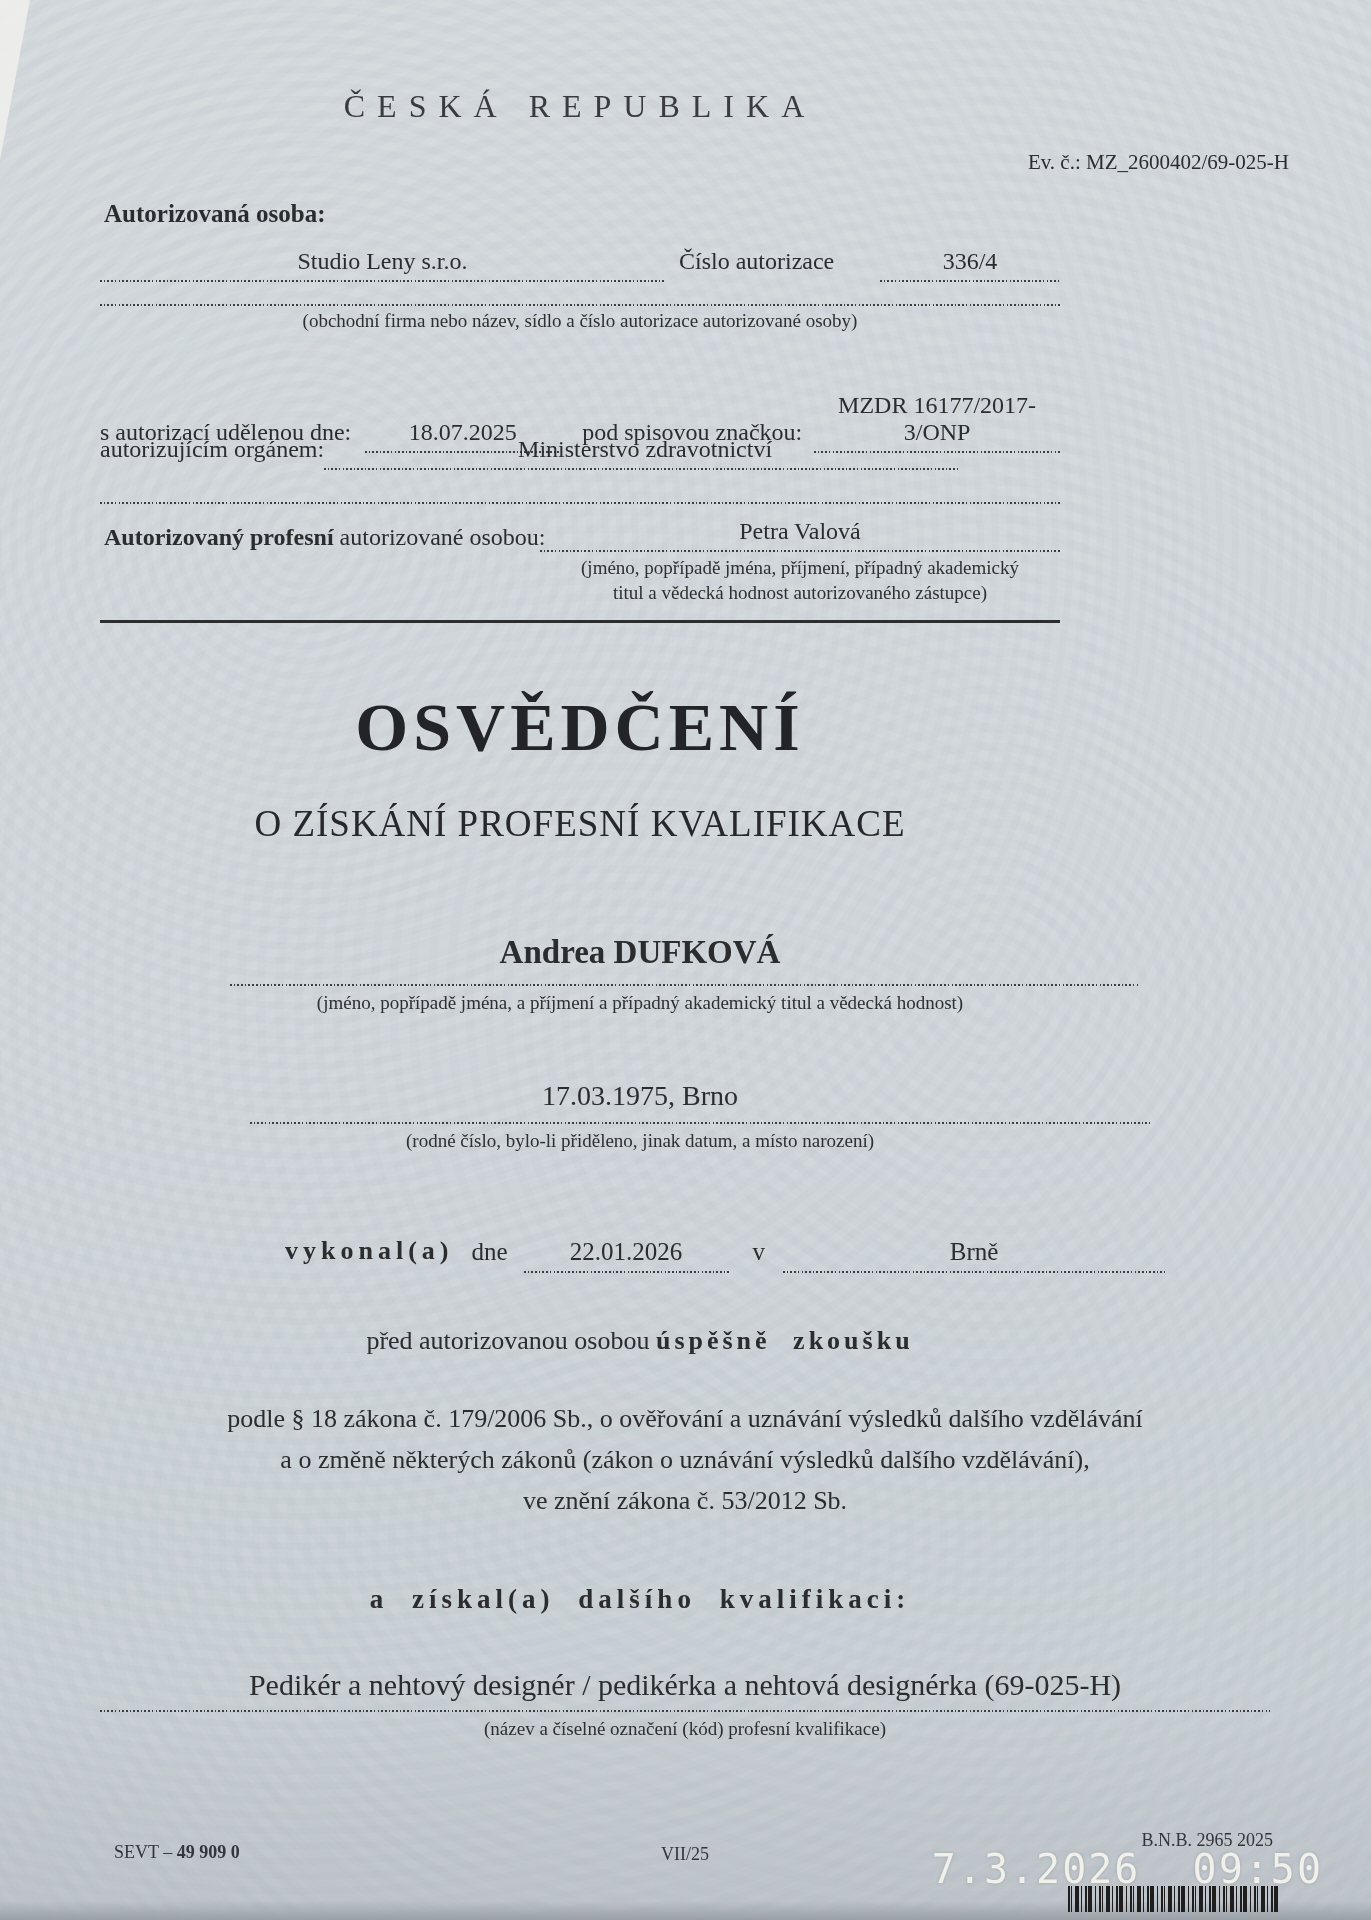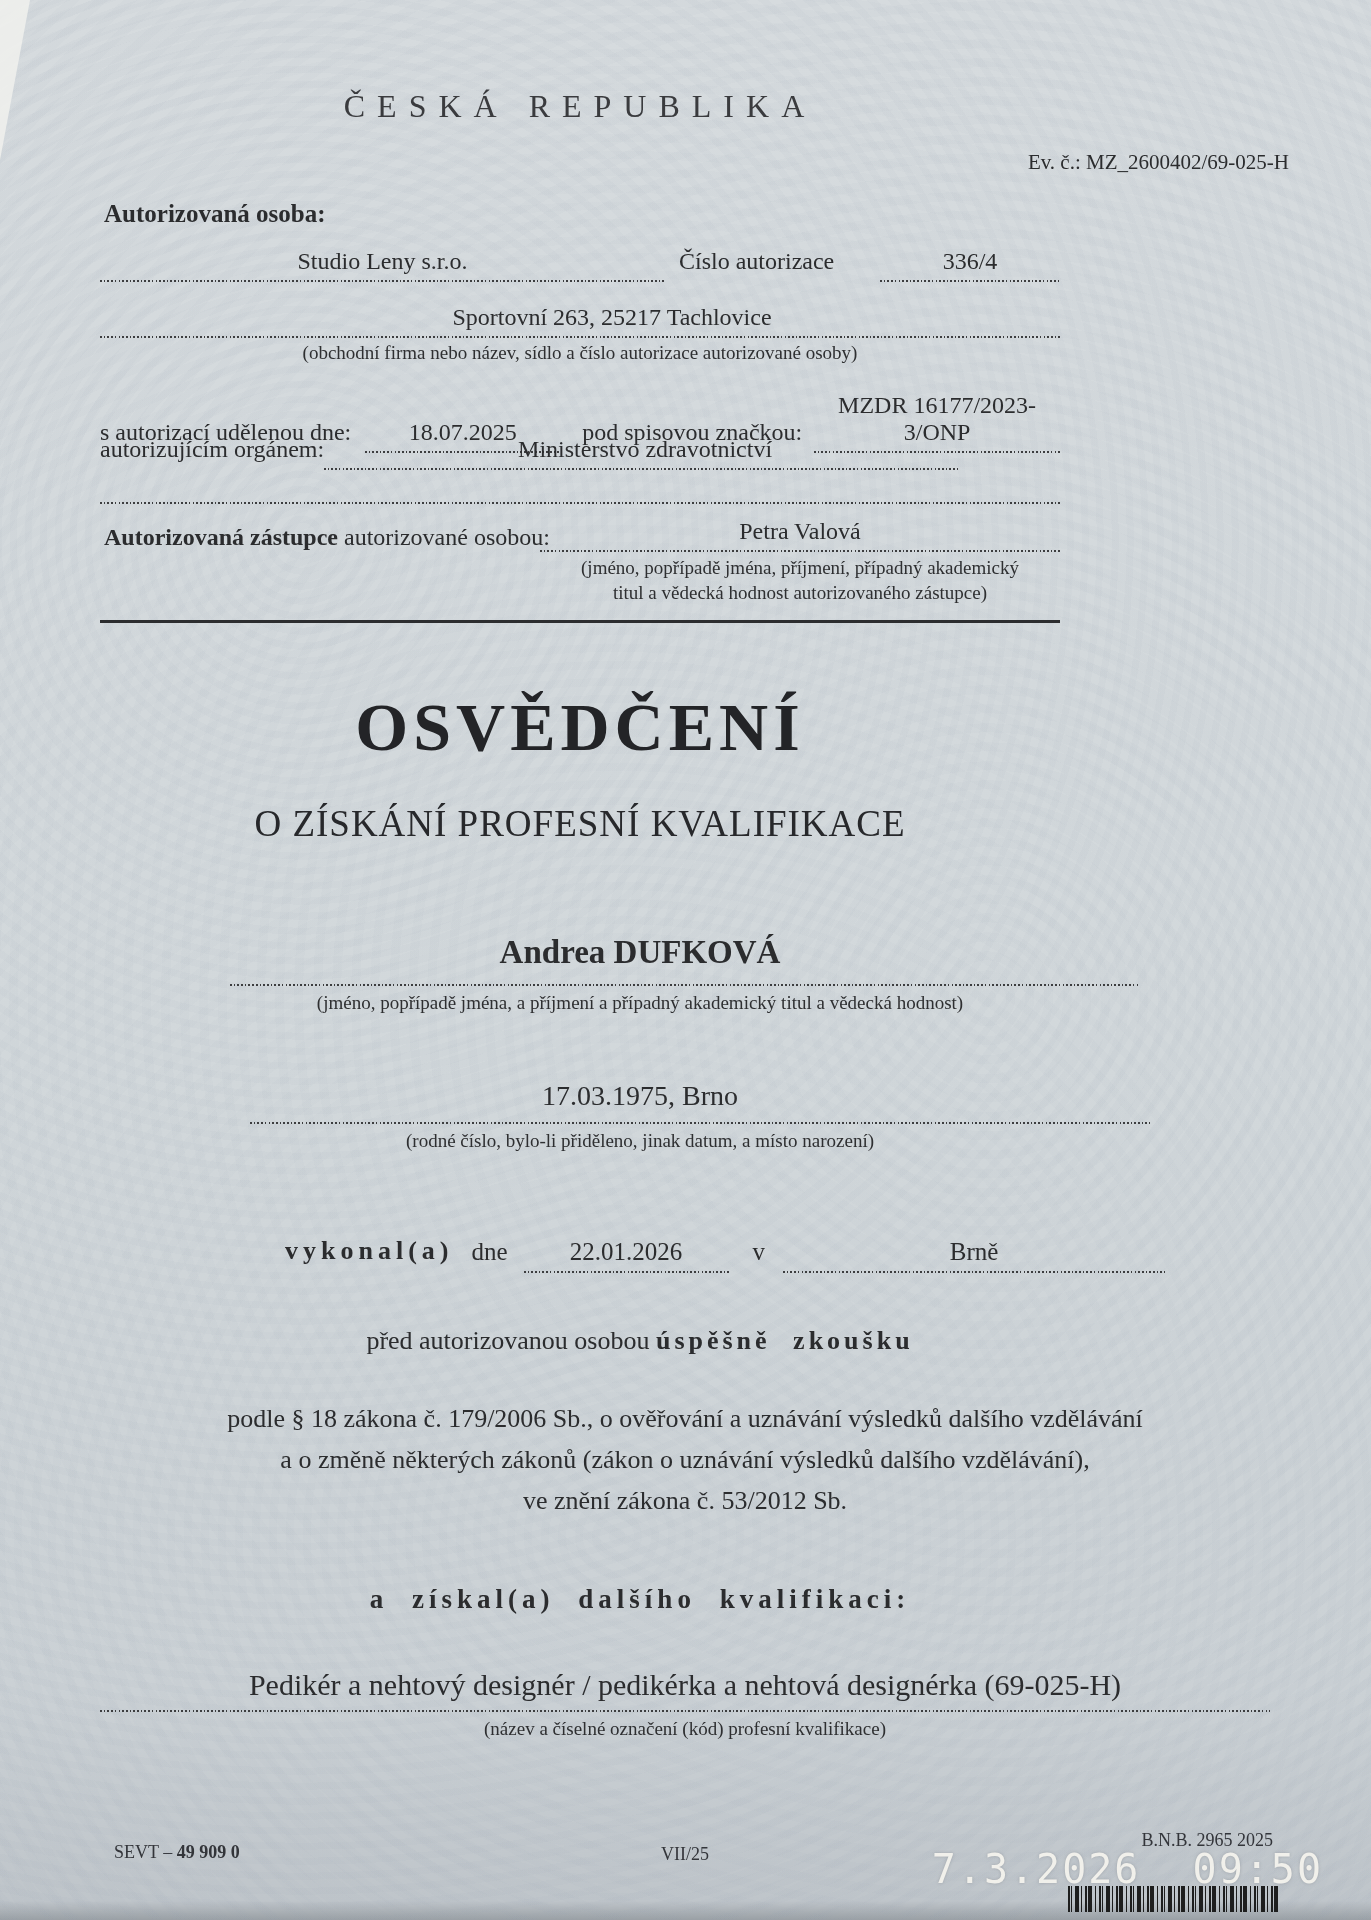--- a/index.html
+++ b/index.html
@@ -67,50 +67,49 @@
     <div class="dline"></div>
   </div>
   <div style="flex:0 0 195px;padding:0 6px 7px 14px;font-size:24px;">Číslo autorizace</div>
   <div style="flex:1;">
     <div class="center fieldval" style="font-size:24px;">336/4</div>
     <div class="dline"></div>
   </div>
 </div>
 
 <div class="abs" style="left:100px;top:304px;width:960px;">
-  <div class="fieldval" style="font-size:24px;padding-left:64px;">Sportovní 263, 25217 Tachlovice</div>
   <div class="dline"></div>
   <div class="center cap" style="margin-top:4px;">(obchodní firma nebo název, sídlo a číslo autorizace autorizované osoby)</div>
 </div>
 
 <div class="abs row" style="left:100px;top:392px;width:960px;">
   <div style="flex:0 0 auto;padding-bottom:7px;font-size:24px;">s autorizací udělenou dne:</div>
   <div style="flex:0 0 195px;margin-left:14px;">
     <div class="center fieldval" style="font-size:24px;">18.07.2025</div>
     <div class="dline"></div>
   </div>
   <div style="flex:0 0 auto;padding:0 4px 7px 22px;font-size:24px;">pod spisovou značkou:</div>
   <div style="flex:1;margin-left:8px;">
-    <div class="center fieldval" style="font-size:24px;">MZDR 16177/2023-3/ONP</div>
+    <div class="center fieldval" style="font-size:24px;">MZDR 16177/2017-3/ONP</div>
     <div class="dline"></div>
   </div>
 </div>
 
 <div class="abs row" style="left:100px;top:436px;width:960px;">
   <div style="flex:0 0 auto;padding-bottom:7px;font-size:24px;">autorizujícím orgánem:</div>
   <div style="flex:1;margin-right:100px;">
     <div class="fieldval" style="font-size:24px;padding-left:6px;">Ministerstvo zdravotnictví</div>
     <div class="dline"></div>
   </div>
 </div>
 
 <div class="abs dline" style="left:100px;top:502px;width:960px;"></div>
 
 <div class="abs" style="left:104px;top:524px;font-size:24px;">
-  <span class="bold">Autorizovaná zástupce</span><span> autorizované osobou:</span>
+  <span class="bold">Autorizovaný profesní</span><span> autorizované osobou:</span>
 </div>
 <div class="abs" style="left:540px;top:518px;width:520px;">
   <div class="center fieldval" style="font-size:24px;">Petra Valová</div>
   <div class="dline"></div>
   <div class="center cap" style="margin-top:3px;line-height:25px;">
     <div>(jméno, popřípadě jména, příjmení, případný akademický</div>
     <div>titul a vědecká hodnost autorizovaného zástupce)</div>
   </div>
 </div>
 

